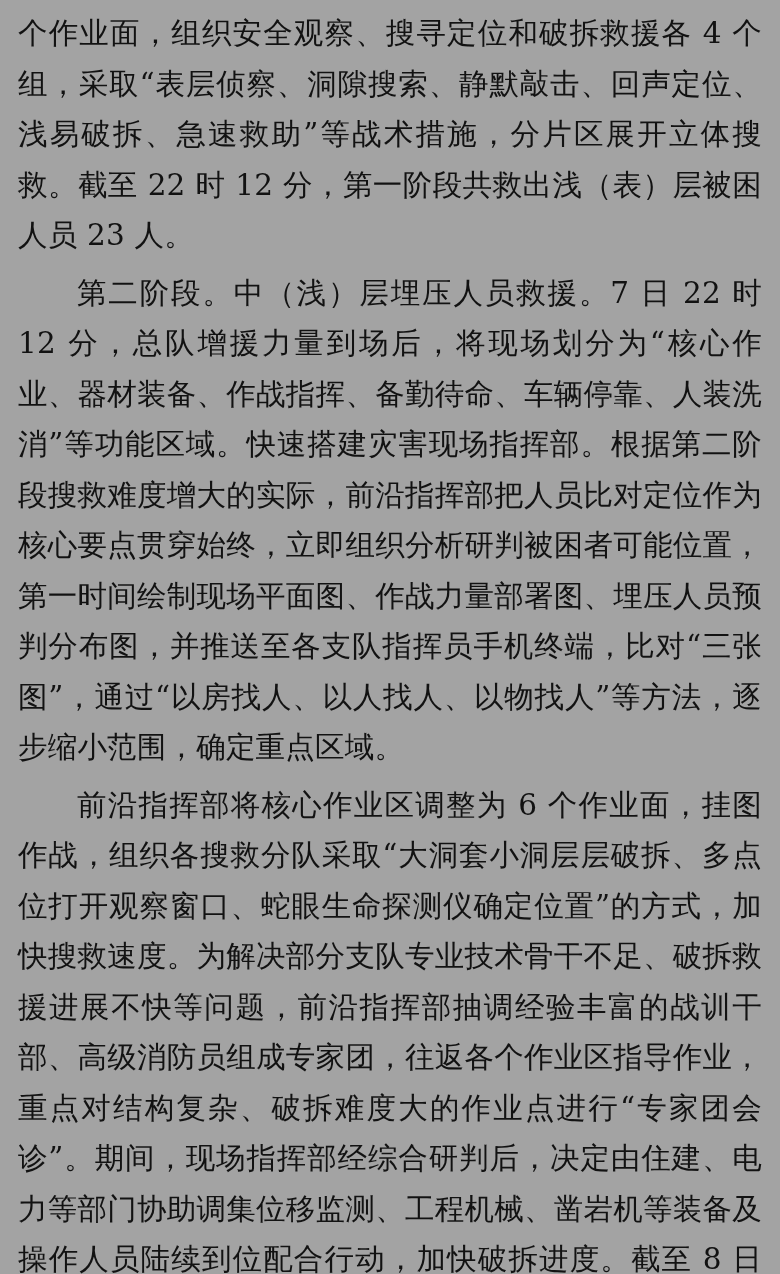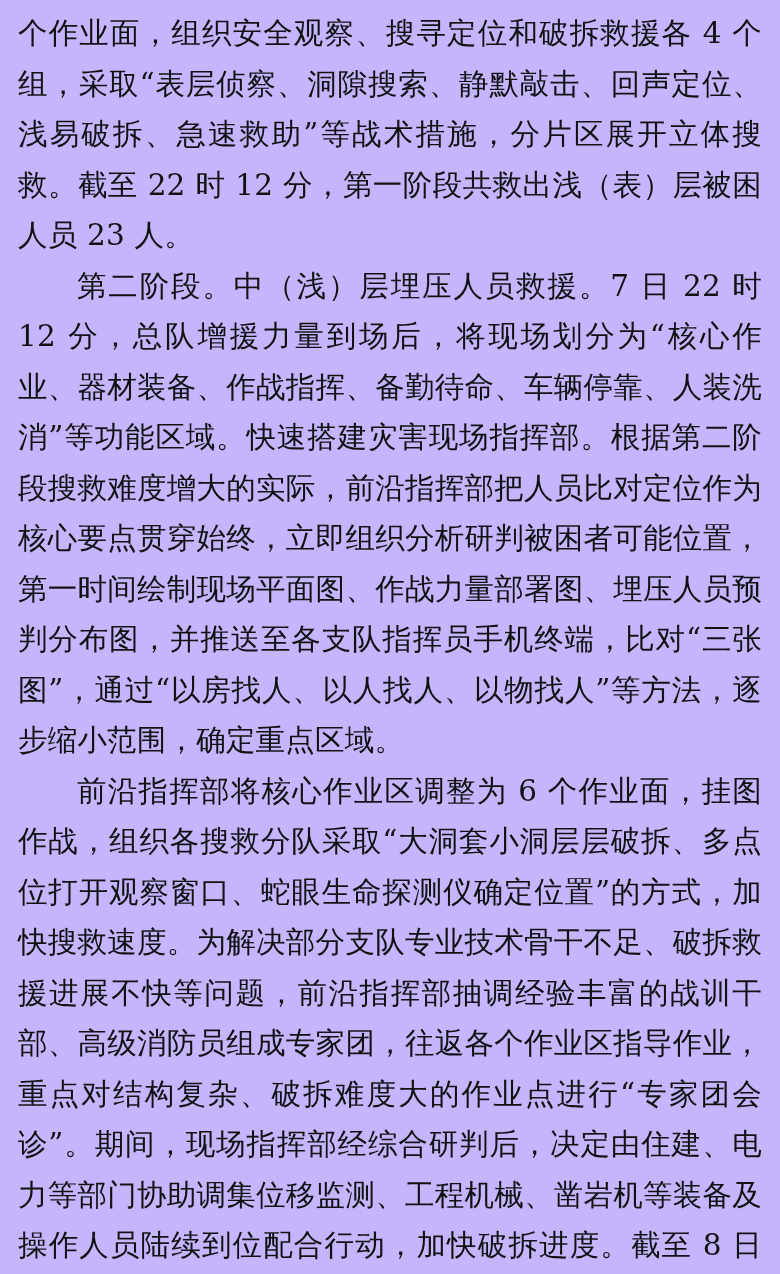--- a/index.html
+++ b/index.html
@@ -12,39 +12,40 @@
     width: 780px;
     height: 1274px;
     overflow: hidden;
     font-family: "DejaVu Serif", "Liberation Serif", serif;
   }
   .page {
     box-sizing: border-box;
     width: 780px;
     height: 1274px;
     padding: 8px 18px 10px 18px;
-    background: #c4b5fd;
+    background: #a3a3a3;
     color: #111111;
   }
   .doc-body {
     display: block;
   }
   p.para {
     margin: 0 0 0 0;
     font-size: 29.5px;
     line-height: 50.5px;
     letter-spacing: 0.2px;
     text-align: justify;
     text-justify: inter-character;
     text-align-last: left;
     color: #121212;
     font-weight: 500;
   }
   p.para.indent {
     text-indent: 2em;
+    margin-top: 7px;
   }
   
   .doc-body p {
     -webkit-font-smoothing: antialiased;
   }
 </style>
 </head>
 <body>
 
 <div class="page">

